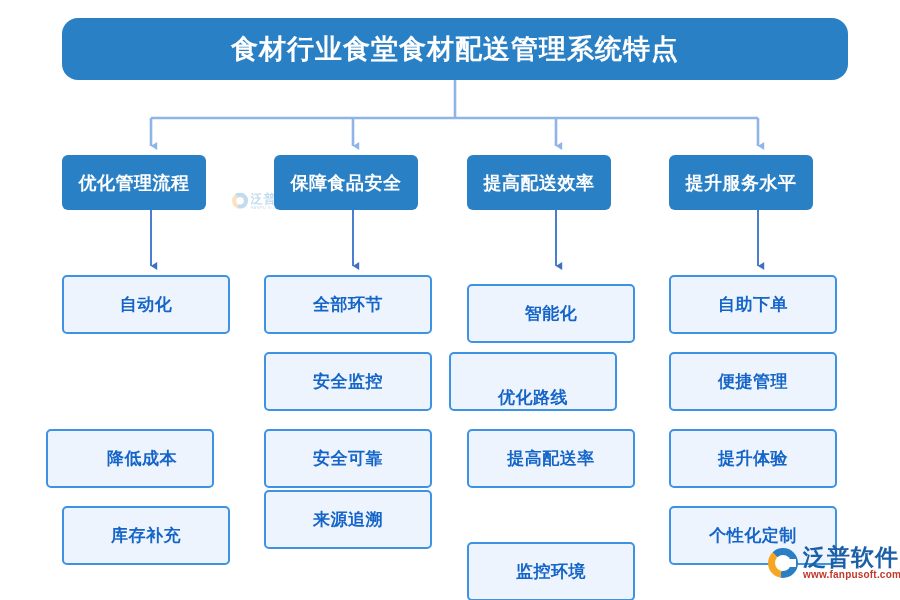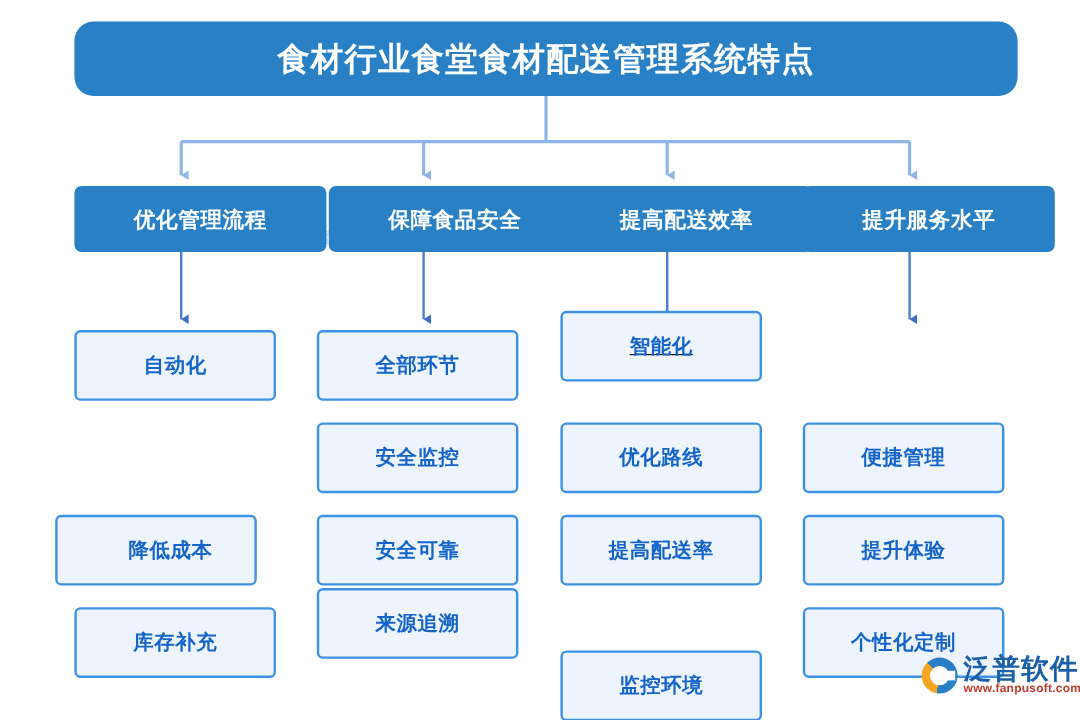--- a/index.html
+++ b/index.html
@@ -98,21 +98,21 @@
     font-size: 27px;
     font-weight: bold;
     letter-spacing: 1px;
     white-space: nowrap;
   }
 
   
   .branch-box {
     position: absolute;
     top: 155px;
-    width: 210px;
+    width: 144px;
     height: 55px;
     background: #2a80c5;
     border-radius: 6px;
     display: flex;
     align-items: center;
     justify-content: center;
     box-sizing: border-box;
   }
   .branch-label {
     color: #ffffff;
@@ -271,33 +271,36 @@
   <div class="leaf-box" style="left:264px; top:429px;">
     <span class="leaf-label">安全可靠</span>
   </div>
   <div class="leaf-box" style="left:264px; top:352px;">
     <span class="leaf-label">安全监控</span>
   </div>
   <div class="leaf-box" style="left:264px; top:490px;">
     <span class="leaf-label">来源追溯</span>
   </div>
 
-  <div class="leaf-box" style="left:467px; top:259px;text-decoration:underline;">
+  <div class="leaf-box" style="left:467px; top:284px;">
     <span class="leaf-label">智能化</span>
   </div>
-  <div class="leaf-box" style="left:467px; top:352px;">
+  <div class="leaf-box" style="left:449px; top:352px;align-items:flex-end;">
     <span class="leaf-label">优化路线</span>
   </div>
   <div class="leaf-box" style="left:467px; top:429px;">
     <span class="leaf-label">提高配送率</span>
   </div>
   <div class="leaf-box" style="left:467px; top:506px;margin-top:36px;">
     <span class="leaf-label">监控环境</span>
   </div>
 
+  <div class="leaf-box" style="left:669px; top:275px;">
+    <span class="leaf-label">自助下单</span>
+  </div>
   <div class="leaf-box" style="left:669px; top:352px;">
     <span class="leaf-label">便捷管理</span>
   </div>
   <div class="leaf-box" style="left:669px; top:429px;">
     <span class="leaf-label">提升体验</span>
   </div>
   <div class="leaf-box" style="left:669px; top:506px;">
     <span class="leaf-label">个性化定制</span>
   </div>
 

